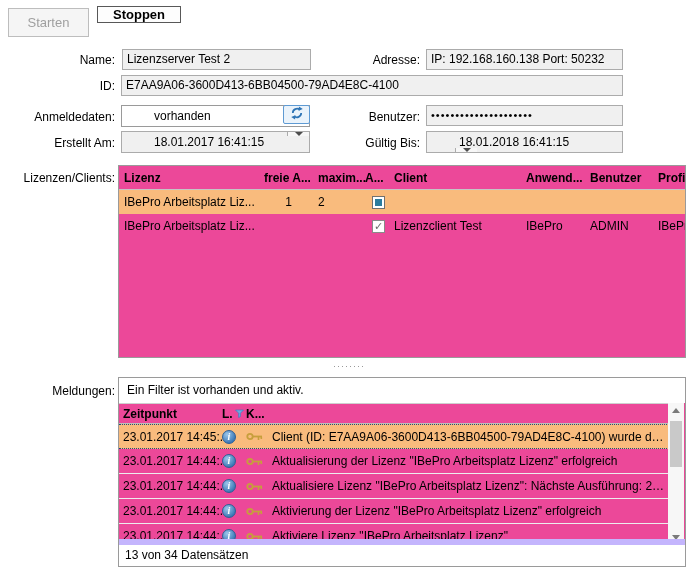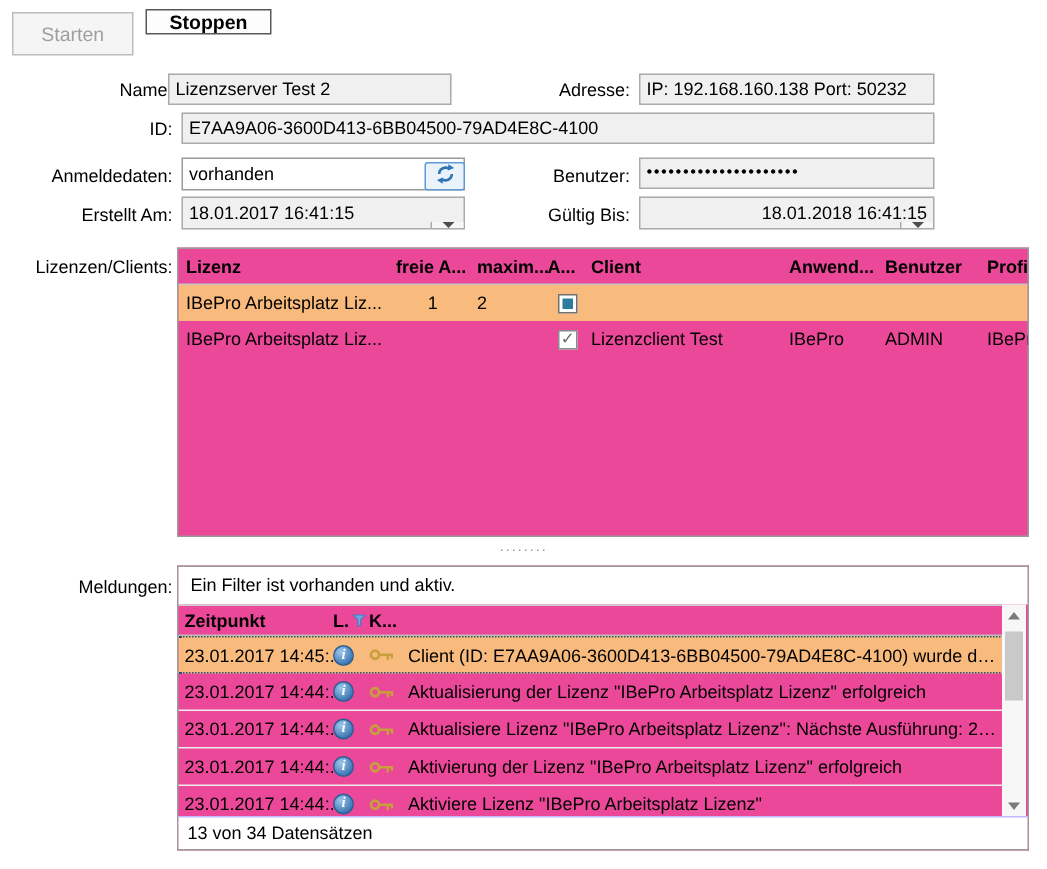--- a/index.html
+++ b/index.html
@@ -12,21 +12,21 @@
   .btn-disabled{left:8px;top:8px;width:81px;height:29px;background:#f5f5f5;
        border:1px solid #bdbdbd;color:#9f9f9f;}
   .btn-active{left:97px;top:6px;width:84px;height:17px;background:#fdfdfd;
        border:1px solid #585858;color:#000;font-weight:700;}
 
   
   .lbl{position:absolute;text-align:right;height:16px;line-height:16px;}
   .field{position:absolute;box-sizing:border-box;height:21px;background:#f0f0f0;
          border:1px solid #ababab;padding:2px 4px;line-height:15px;white-space:nowrap;overflow:hidden;}
   .combo{position:absolute;box-sizing:border-box;height:22px;border:1px solid #ababab;
-         background:#f0f0f0;display:flex;align-items:flex-end;}
+         background:#f0f0f0;display:flex;align-items:flex-start;padding-left:28px;}
   .combo .val{flex:1;padding:3px 4px;line-height:14px;white-space:nowrap;overflow:hidden;}
   .combo.white{background:#ffffff;border-color:#9a9a9a;}
   .dd-btn{width:21px;border-left:1px solid #ababab;background:#f7f7f7;
           display:flex;align-items:center;justify-content:center;}
   .dd-btn::after{content:"";width:0;height:0;border-left:4px solid transparent;
           border-right:4px solid transparent;border-top:4px solid #4d4d4d;}
   .refresh-btn{width:25px;background:#eaf3fb;border:1px solid #5e9ad3;margin:-1px;
           display:flex;align-items:center;justify-content:center;border-radius:2px;}
   .pwd{letter-spacing:1px;font-size:11px;}
 
@@ -70,21 +70,21 @@
   .mh-k{width:26px;}
   .mh-meldung{flex:1;}
   .msg-row{display:flex;height:25px;align-items:center;border-bottom:1px solid #ededed;
            margin-right:16px;box-sizing:border-box;}
   .msg-row.selected{background:#f9bb7d;border-top:1px dotted #1f4e79;border-bottom:1px dotted #1f4e79;}
   .msg-time{width:99px;padding-left:4px;white-space:nowrap;overflow:hidden;}
   .msg-l{width:24px;display:flex;justify-content:flex-start;}
   .msg-k{width:26px;display:flex;justify-content:flex-start;}
   .msg-text{flex:1;white-space:nowrap;overflow:hidden;text-overflow:ellipsis;padding-right:2px;}
   .msg-status{position:absolute;left:0;right:0;bottom:0;height:21px;line-height:20px;
-              border-top:1px solid #c4b5fd;padding-left:6px;background:#fff;}
+              border-top:6px solid #c4b5fd;padding-left:6px;background:#fff;}
 
   
   .info-ic{width:14px;height:14px;border-radius:50%;
            background:radial-gradient(circle at 35% 30%, #9cc7ec, #3a76b4 75%);
            border:1px solid #2d5f96;box-sizing:border-box;display:flex;align-items:center;justify-content:center;}
   .info-ic::after{content:"i";color:#fff;font-family:"Liberation Serif",serif;
            font-style:italic;font-weight:700;font-size:10px;line-height:10px;}
 
   
   .sbar{position:absolute;top:25px;right:1px;width:16px;height:142px;background:#f7f7f7;}
@@ -108,21 +108,21 @@
   <div class="lbl" style="left:0;width:115px;top:52px;">Name:</div>
   <div class="lbl" style="left:330px;width:90px;top:52px;">Adresse:</div>
   <div class="lbl" style="left:0;width:115px;top:78px;">ID:</div>
   <div class="lbl" style="left:0;width:115px;top:109px;">Anmeldedaten:</div>
   <div class="lbl" style="left:330px;width:90px;top:109px;text-align:right;">Benutzer:</div>
   <div class="lbl" style="left:0;width:115px;top:135px;">Erstellt Am:</div>
   <div class="lbl" style="left:330px;width:90px;top:135px;">Gültig Bis:</div>
   <div class="lbl" style="left:0;width:115px;top:383px;">Meldungen:</div>
   <div class="lbl" style="left:0;width:115px;top:170px;">Lizenzen/Clients:</div>
 
-  <div class="field" style="left:112px;top:49px;width:189px;">Lizenzserver Test 2</div>
+  <div class="field" style="left:122px;top:49px;width:189px;">Lizenzserver Test 2</div>
   <div class="field" style="left:426px;top:49px;width:197px;">IP: 192.168.160.138 Port: 50232</div>
   <div class="field" style="left:121px;top:75px;width:502px;">E7AA9A06-3600D413-6BB04500-79AD4E8C-4100</div>
 
   <div class="combo white" style="left:121px;top:105px;width:189px;">
     <div class="val">vorhanden</div>
     <div class="refresh-btn">
       <span>
         <svg width="14" height="14" viewBox="0 0 16 16">
           <path d="M3.2 8 a4.8 4.8 0 0 1 8-3.6" fill="none" stroke="#2e74b5" stroke-width="2"></path>
           <path d="M12.8 8 a4.8 4.8 0 0 1 -8 3.6" fill="none" stroke="#2e74b5" stroke-width="2"></path>

